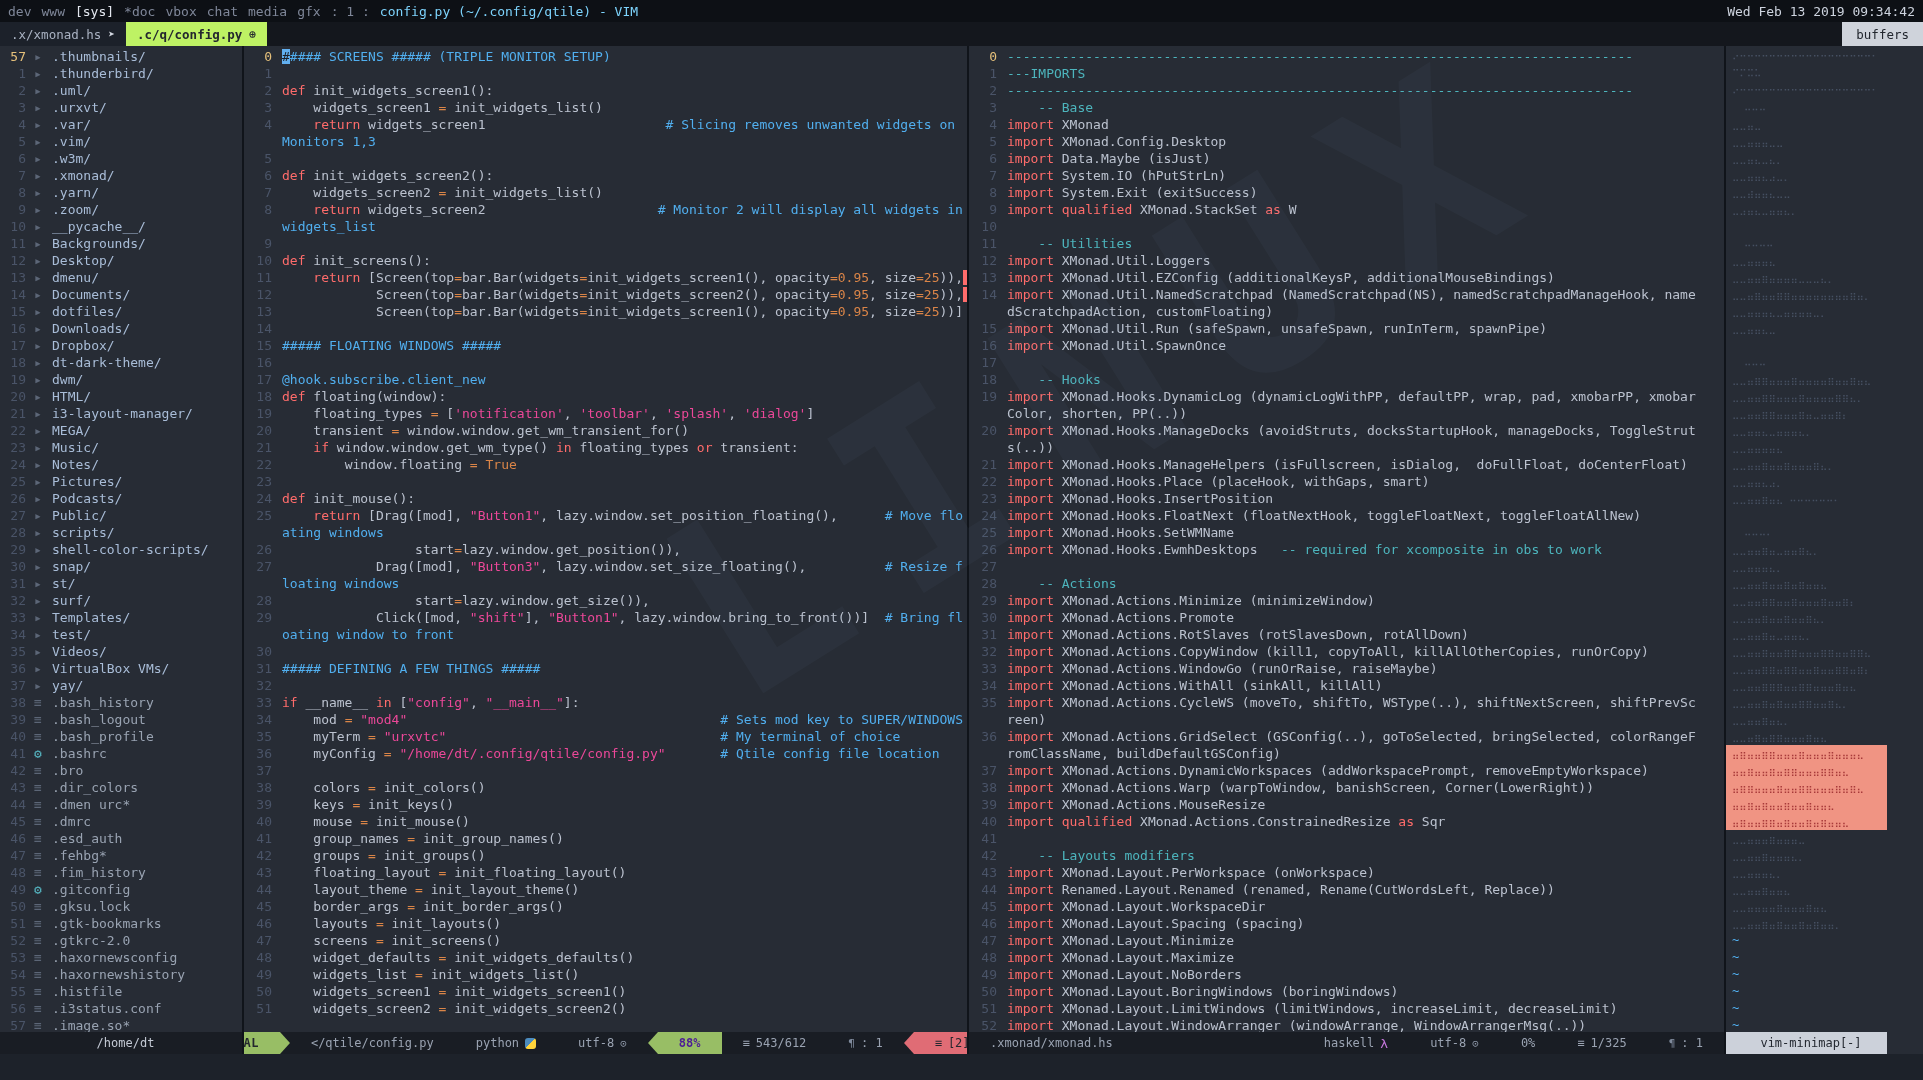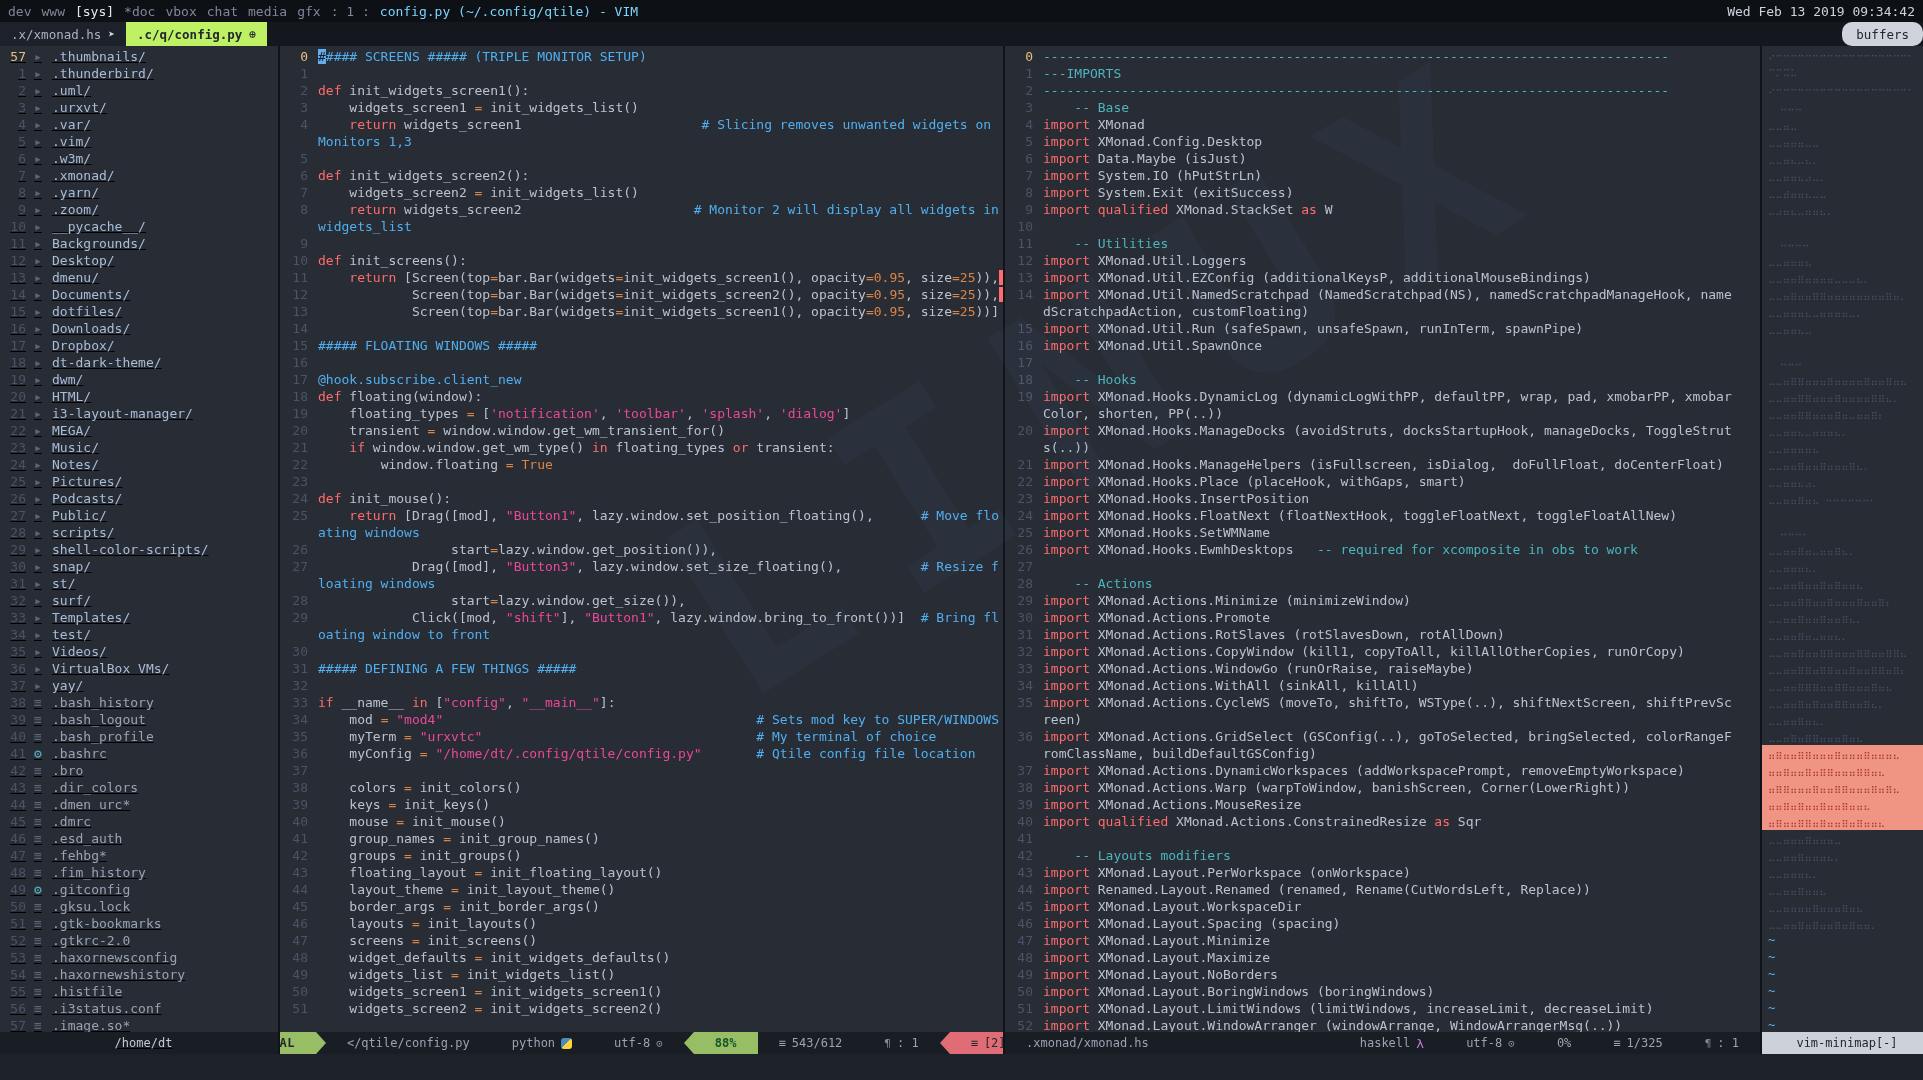--- a/index.html
+++ b/index.html
@@ -15,26 +15,26 @@
   .win-title{color:#7dd3fc;}
   .clock{color:#cdd3de;}
   
   .tabline{height:24px;flex:none;background:#14171d;display:flex;align-items:stretch;}
   #tabs{display:flex;align-items:stretch;}
   .tab{display:flex;align-items:center;gap:7px;padding:0 11px;background:#1c212a;color:#a9b2c2;font-size:12.5px;cursor:default;}
   .tab .tab-icon{color:#d4d9e2;font-size:11px;}
   .tab-active{background:#bef264;color:#23272e;font-weight:bold;}
   .tab-active .tab-icon{color:#23272e;}
   .tabline-fill{flex:1;}
-  .buffers-label{background:#cfd3db;color:#22262e;display:flex;align-items:center;padding:0 14px;font-size:12.5px;border-radius:10px;}
+  .buffers-label{background:#cfd3db;color:#22262e;display:flex;align-items:center;padding:0 14px;font-size:12.5px;}
   
   .main{flex:1;display:flex;min-height:0;}
   .pane{display:flex;flex-direction:column;background:#272c35;box-sizing:border-box;border-right:2px solid #10141a;}
   .pane:last-child{border-right:none;}
-  .pane-tree{width:280px;flex:none;text-decoration:underline;}
+  .pane-tree{width:244px;flex:none;}
   .pane-mid{width:725px;flex:none;}
   .pane-right{width:757px;flex:none;}
   .pane-minimap{width:161px;flex:none;}
   .pane-body{flex:1;min-height:0;overflow:hidden;padding-top:2px;}
   
   .trow{display:flex;height:17px;line-height:17px;font-size:13px;white-space:pre;}
   .tln{width:26px;flex:none;text-align:right;padding-right:8px;color:#4a5468;}
   .tln-cur{color:#e5c07b;}
   .ticon{width:18px;flex:none;color:#5c6677;}
   .ticon-gear{color:#56b6c2;}
@@ -58,21 +58,21 @@
   .sc-cur{background:#61afef;color:#1d2026;}
   .sc-t{background:#ff6c6b;}
   
   .mrow{height:17px;line-height:17px;font-size:10px;color:#465062;padding-left:6px;white-space:pre;overflow:hidden;}
   .mrow-hl{background:#f09483;color:#a83a3a;}
   .mrow-tilde{color:#51afef;font-size:12px;}
   
   .statusline{height:22px;flex:none;background:#191d24;display:flex;align-items:center;font-size:12px;color:#9aa3b2;overflow:hidden;white-space:pre;justify-content:center;}
   .seg{padding:0 21px;display:inline-flex;align-items:center;gap:6px;height:100%;}
   .seg-mode{background:#98be65;color:#23272e;font-weight:bold;letter-spacing:0.5px;}
-  .seg-pct{background:#98be65;color:#14532d;font-weight:bold;}
+  .seg-pct{background:#98be65;color:#4c1d95;font-weight:bold;}
   .seg-warn{background:#e06c75;color:#23272e;}
   .flex-fill{flex:1;}
   .pl-arrow{width:0;height:0;flex:none;border-top:11px solid transparent;border-bottom:11px solid transparent;}
   .pl-green-right{border-left:10px solid #98be65;}
   .pl-green-left{border-right:10px solid #98be65;}
   .pl-red-left{border-right:10px solid #e06c75;}
   .icon{display:inline-flex;align-items:center;}
   .python-icon{width:11px;height:11px;border-radius:3px;background:linear-gradient(135deg,#4b8bbe 50%,#ffd43b 50%);}
   .haskell-icon{color:#c678dd;font-size:13px;}
   .lock-icon{color:#8d97a8;font-size:11px;}

